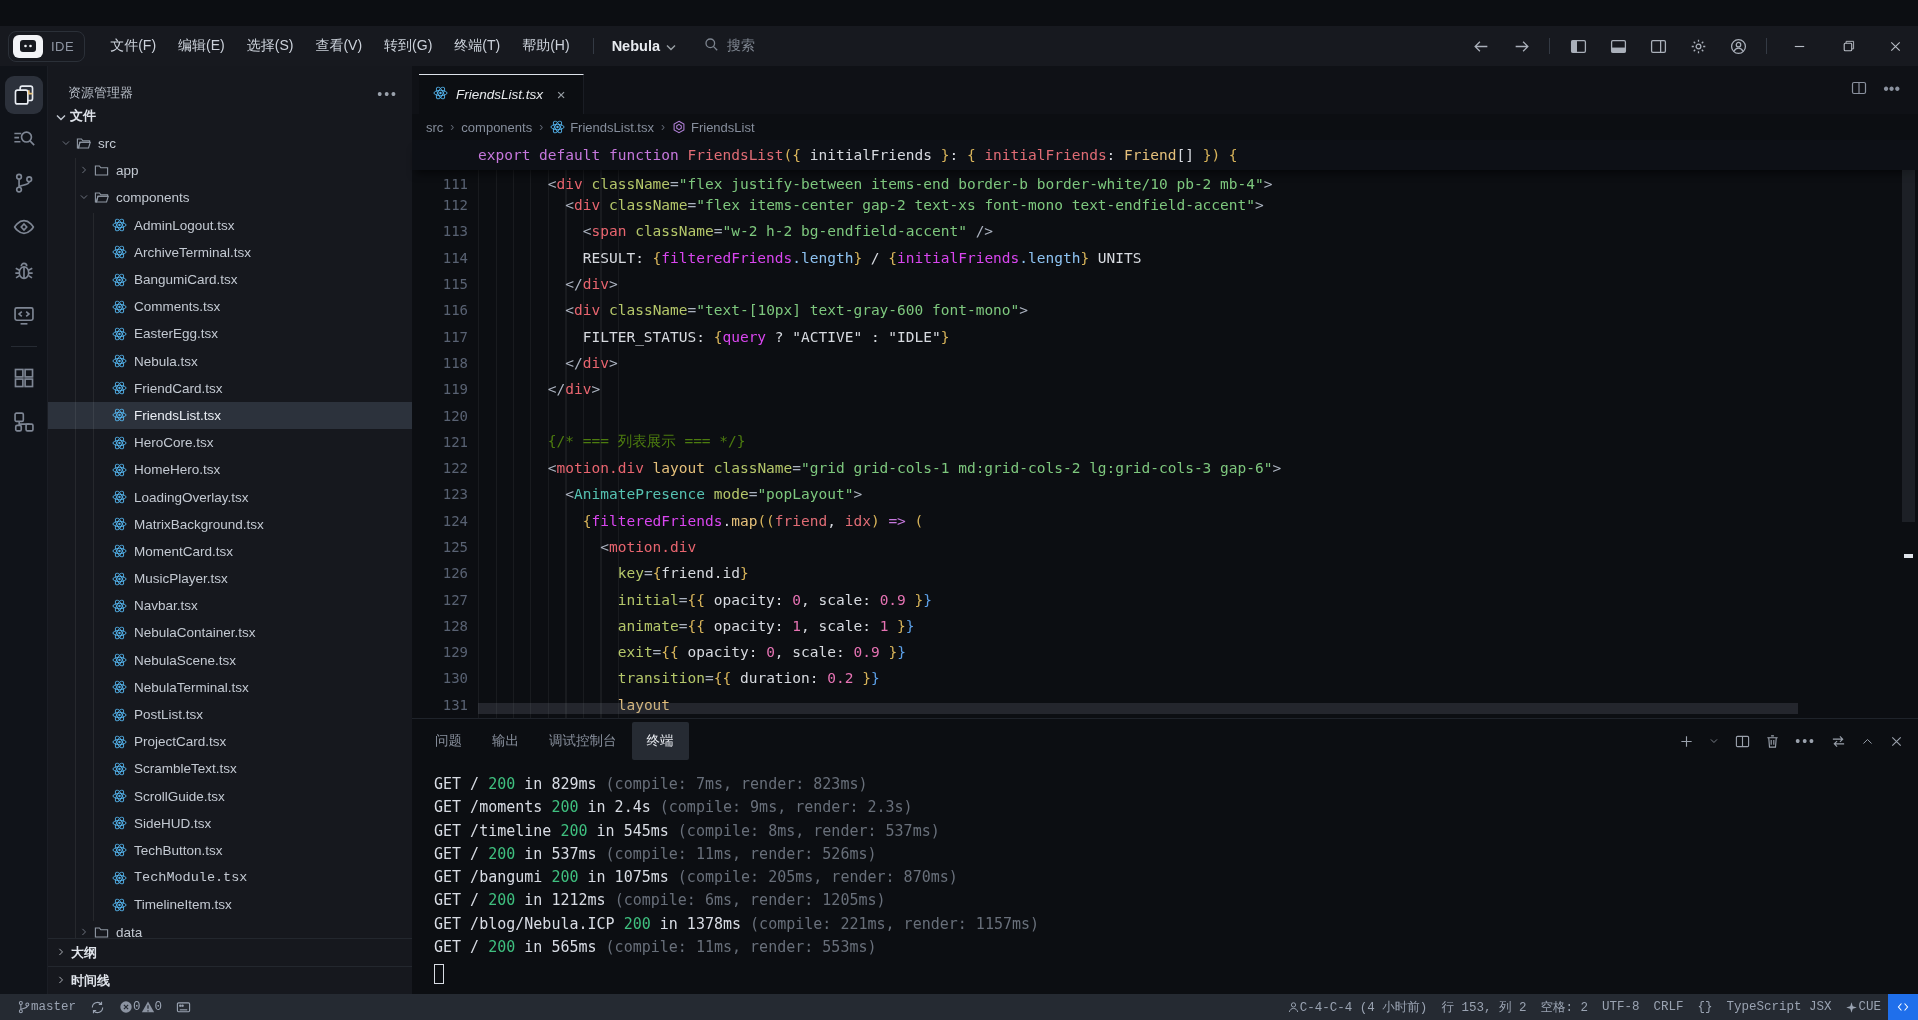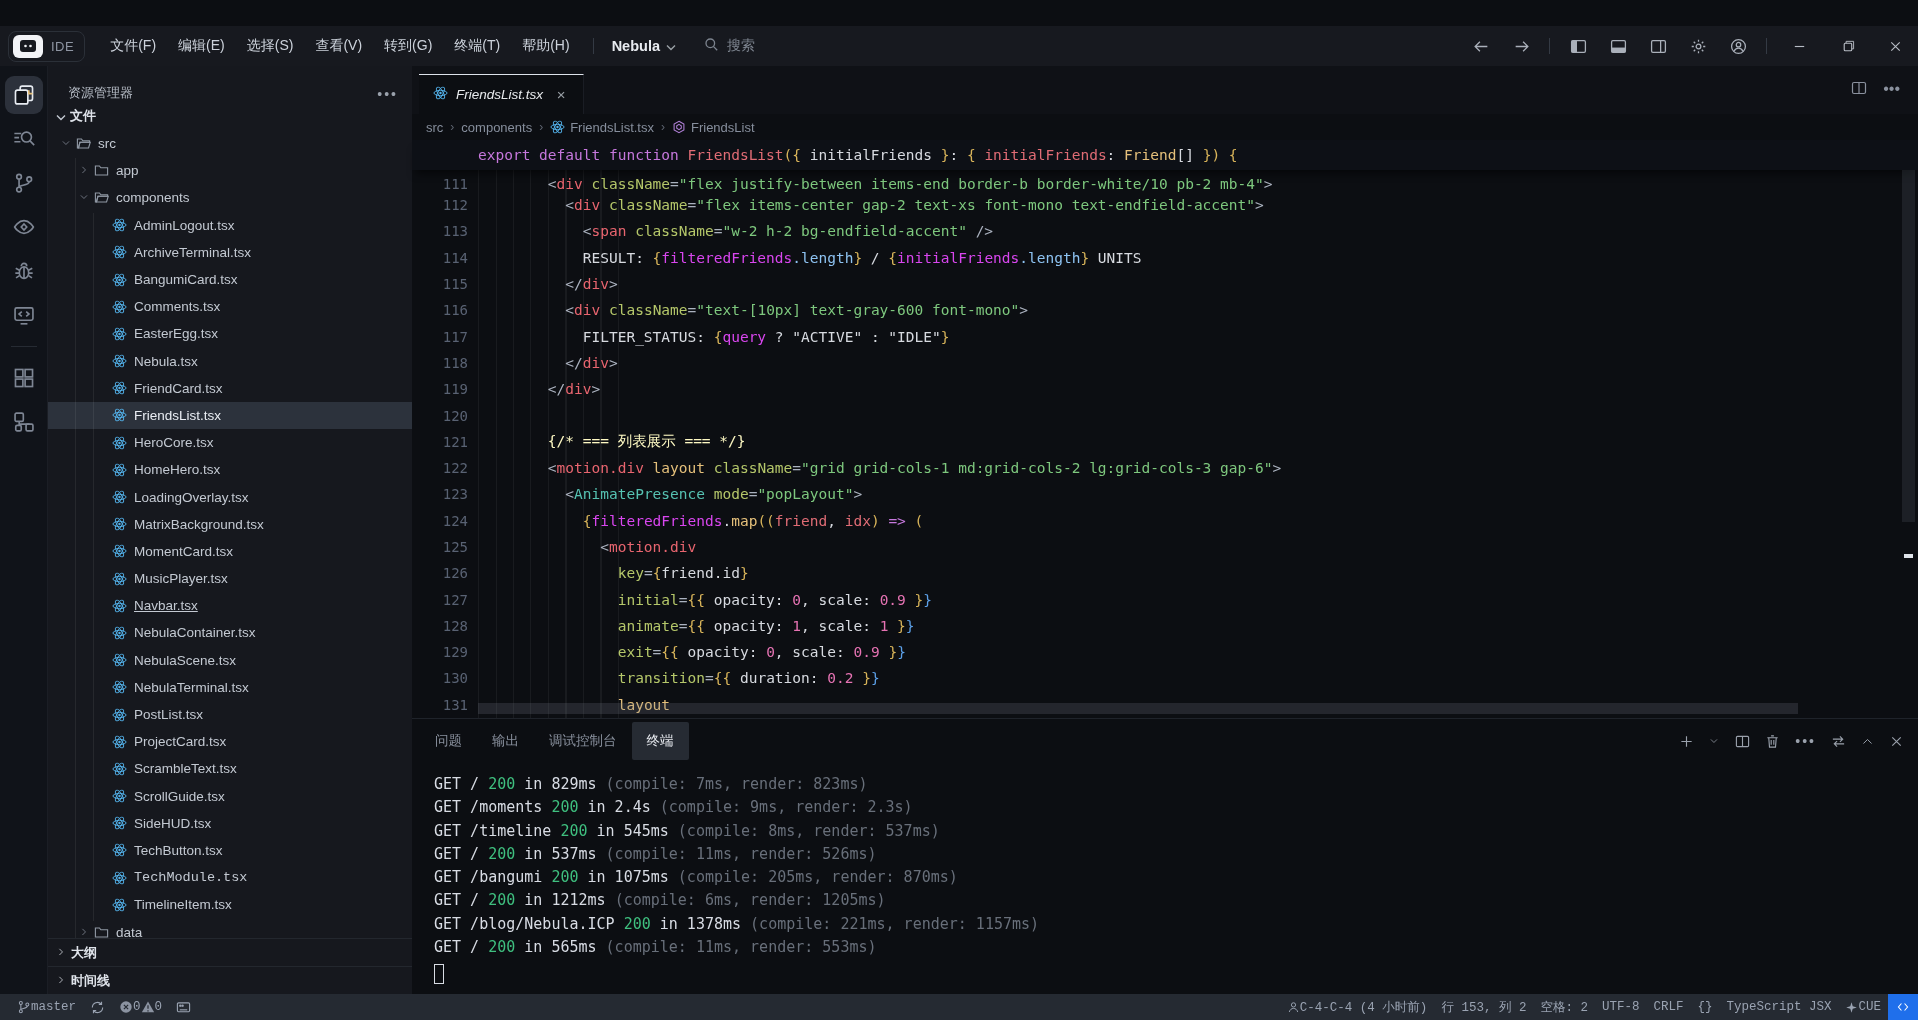--- a/index.html
+++ b/index.html
@@ -64,21 +64,21 @@
   .ln { width:56px; flex:0 0 56px; text-align:right; color:#596273; padding-right:0; font-size:14px; }
   .lgap { width:10px; flex:0 0 10px; }
   .hscroll { position:absolute; left:66px; width:1320px; bottom:4px; height:11px; background:rgba(121,129,141,.22); z-index:4; }
   .vscroll { position:absolute; right:3px; top:0; width:13px; height:352px; background:rgba(121,129,141,.16); z-index:4; }
   .vmark { position:absolute; right:5px; top:384px; width:9px; height:4px; background:#dfe3e9; z-index:4; }
 
   
   .tk-k{color:#c678dd} .tk-t{color:#e8656f} .tk-c{color:#56c2b2} .tk-a{color:#b5c76a}
   .tk-ay{color:#e5c07b} .tk-s{color:#7ec87e} .tk-p{color:#abb2bf} .tk-by{color:#d8b45a}
   .tk-bb{color:#5ca0e8} .tk-n{color:#e673b3} .tk-i2{color:#d946ef} .tk-i3{color:#8ec3f2}
-  .tk-pl{color:#d7dae0} .tk-cm{color:#fef9c3} .tk-r{color:#e06c75} .tk-g{color:#e5c07b}
+  .tk-pl{color:#d7dae0} .tk-cm{color:#4d7c0f} .tk-r{color:#e06c75} .tk-g{color:#e5c07b}
 
   
   .panel { flex:0 0 276px; background:#0c0e12; border-top:1px solid #1f232a; display:flex; flex-direction:column; }
   .panel-head { height:44px; flex:0 0 44px; display:flex; align-items:center; padding:0 14px 0 8px; }
   .panel-tab { font-size:13.5px; color:#8a919e; padding:10px 15px; }
   .panel-tab.active { background:#262b33; color:#e6e9ee; border-radius:2px; }
   .panel-actions { margin-left:auto; display:flex; align-items:center; gap:15px; color:#9aa1ac; }
   .panel-actions .pa { display:flex; align-items:center; }
   .term { flex:1 1 auto; padding:12px 0 0 22px; font-family:"DejaVu Sans Mono", monospace; font-size:15px; }
   .term-line { height:23.3px; white-space:pre; }
@@ -524,21 +524,21 @@
                   <g stroke="#53b0e8" stroke-width="1">
                     <ellipse cx="8" cy="7.5" rx="7" ry="2.8"></ellipse>
                     <ellipse cx="8" cy="7.5" rx="7" ry="2.8" transform="rotate(60 8 7.5)"></ellipse>
                     <ellipse cx="8" cy="7.5" rx="7" ry="2.8" transform="rotate(120 8 7.5)"></ellipse>
                   </g>
                   <circle cx="8" cy="7.5" r="1.3" fill="#53b0e8"></circle>
                 </svg>
               </span>
               <span>MusicPlayer.tsx</span>
             </div>
-            <div class="tree-row" style="padding-left: 46px; text-decoration: underline;">
+            <div class="tree-row" style="padding-left: 46px;">
               <span class="chev"></span>
               <span class="ticon" style="color: rgb(143, 151, 163);">
                 <svg width="15" height="14" viewBox="0 0 16 15" fill="none">
                   <g stroke="#53b0e8" stroke-width="1">
                     <ellipse cx="8" cy="7.5" rx="7" ry="2.8"></ellipse>
                     <ellipse cx="8" cy="7.5" rx="7" ry="2.8" transform="rotate(60 8 7.5)"></ellipse>
                     <ellipse cx="8" cy="7.5" rx="7" ry="2.8" transform="rotate(120 8 7.5)"></ellipse>
                   </g>
                   <circle cx="8" cy="7.5" r="1.3" fill="#53b0e8"></circle>
                 </svg>

